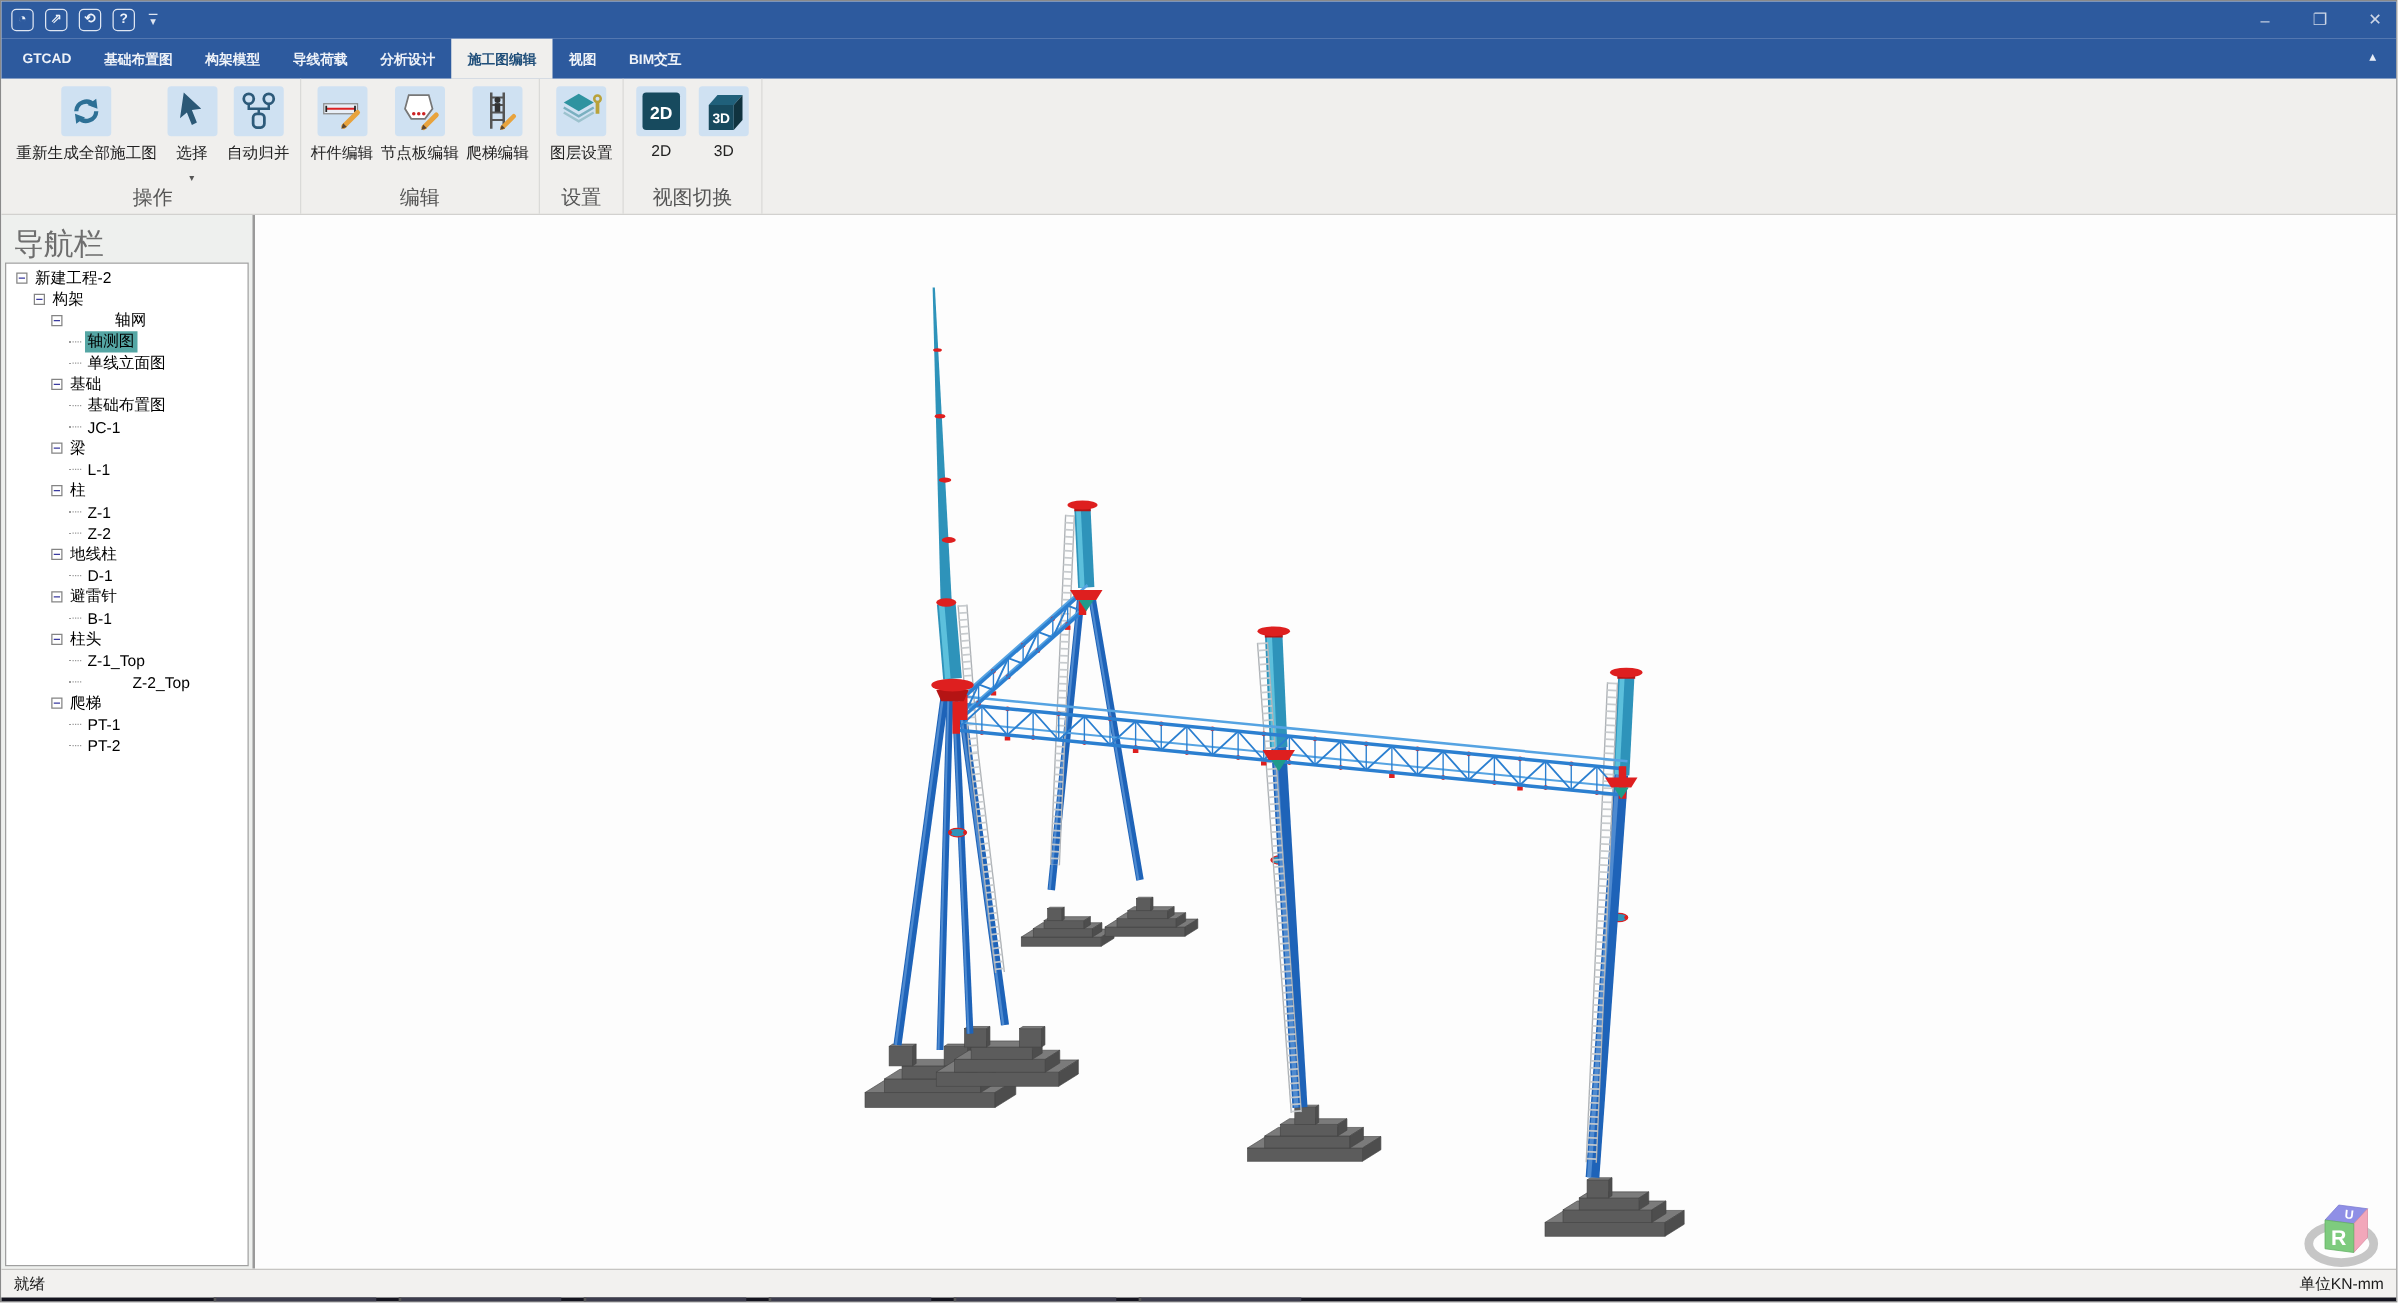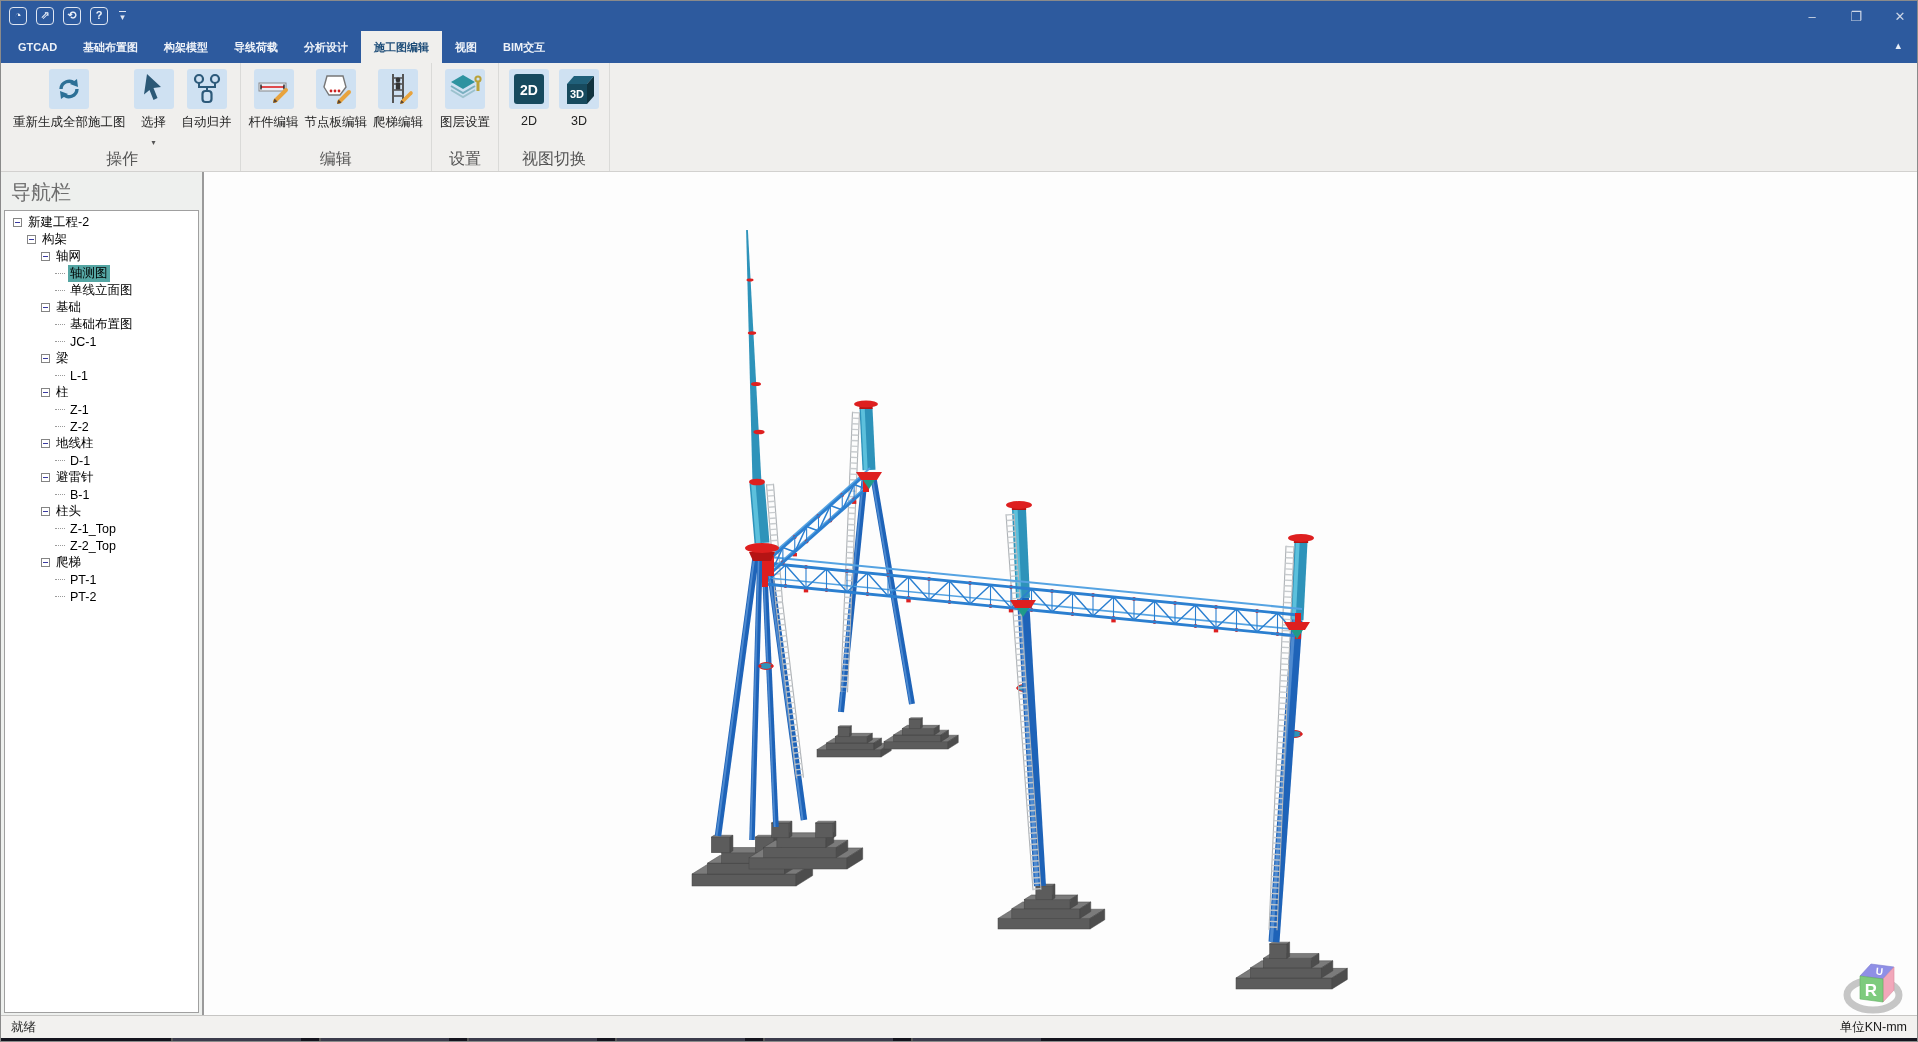--- a/index.html
+++ b/index.html
@@ -25,21 +25,21 @@
   .rib-group{display:flex;flex-direction:column;border-right:1px solid #dadad8;padding:6px 8px 2px;position:relative;}
   .rib-btns{display:flex;flex:1;align-items:flex-start;gap:6px;}
   .rib-btn{display:flex;flex-direction:column;align-items:center;position:relative;min-width:44px;}
   .rib-tile{width:40px;height:40px;background:#cfe1f2;border-radius:3px;display:flex;align-items:center;justify-content:center;}
   .rib-label{margin-top:5px;font-size:12.5px;color:#222;white-space:nowrap;}
   .rib-grouplabel{height:20px;text-align:center;font-size:16px;color:#555;line-height:20px;}
   .drop-caret{position:absolute;bottom:-16px;left:50%;transform:translateX(-50%);font-size:8px;color:#555;}
   
   .main{position:absolute;left:0;top:171px;width:100%;height:843px;display:flex;}
   .nav{width:203px;height:100%;background:#eef0ee;border-right:2px solid #9a9a9a;position:relative;}
-  .nav-header{font-size:20px;color:#6e6e6e;padding:7px 10px 5px;}
+  .nav-header{font-size:24px;color:#6e6e6e;padding:7px 10px 5px;}
   .tree-box{position:absolute;left:3px;right:3px;top:38px;bottom:2px;background:#fff;border:1px solid #a0a0a0;overflow:hidden;padding:3px 0 0 2px;}
   .tree-row{display:flex;align-items:center;height:17px;font-size:12.5px;color:#000;white-space:nowrap;}
   .tw-box{display:inline-block;width:9px;height:9px;border:1px solid #848484;background:#fff;position:relative;margin-right:4px;flex:none;}
   .tw-box::after{content:"";position:absolute;left:1px;right:1px;top:3px;height:1px;background:#3a3aa0;}
   .tw-dots{display:inline-block;width:10px;border-bottom:1px dotted #9a9a9a;height:1px;margin-right:3px;flex:none;}
   .tree-label{padding:0 2px;}
   .tree-label.selected{background:#55a6a4;color:#000;}
   .viewport{flex:1;height:100%;background:#fdfdfd;position:relative;}
   .viewport svg.scene{position:absolute;left:0;top:0;}
   .brand{position:absolute;right:12px;bottom:0px;}
@@ -215,21 +215,21 @@
       <div class="nav-header">导航栏</div>
       <div class="tree-box">
           <div class="tree-row" style="padding-left: 6px;">
             <span class="tw-box"></span>
             <span class="tree-label">新建工程-2</span>
           </div>
           <div class="tree-row" style="padding-left: 20px;">
             <span class="tw-box"></span>
             <span class="tree-label">构架</span>
           </div>
-          <div class="tree-row" style="padding-left: 34px;">
+          <div class="tree-row" style="padding-left: 34px; gap: 36px;">
             <span class="tw-box"></span>
             <span class="tree-label">轴网</span>
           </div>
           <div class="tree-row" style="padding-left: 48px;">
             <span class="tw-dots"></span>
             <span class="tree-label selected">轴测图</span>
           </div>
           <div class="tree-row" style="padding-left: 48px;">
             <span class="tw-dots"></span>
             <span class="tree-label">单线立面图</span>
@@ -283,21 +283,21 @@
             <span class="tree-label">B-1</span>
           </div>
           <div class="tree-row" style="padding-left: 34px;">
             <span class="tw-box"></span>
             <span class="tree-label">柱头</span>
           </div>
           <div class="tree-row" style="padding-left: 48px;">
             <span class="tw-dots"></span>
             <span class="tree-label">Z-1_Top</span>
           </div>
-          <div class="tree-row" style="padding-left: 48px;">
+          <div class="tree-row" style="padding-left: 48px; gap: 36px;">
             <span class="tw-dots"></span>
             <span class="tree-label">Z-2_Top</span>
           </div>
           <div class="tree-row" style="padding-left: 34px;">
             <span class="tw-box"></span>
             <span class="tree-label">爬梯</span>
           </div>
           <div class="tree-row" style="padding-left: 48px;">
             <span class="tw-dots"></span>
             <span class="tree-label">PT-1</span>

